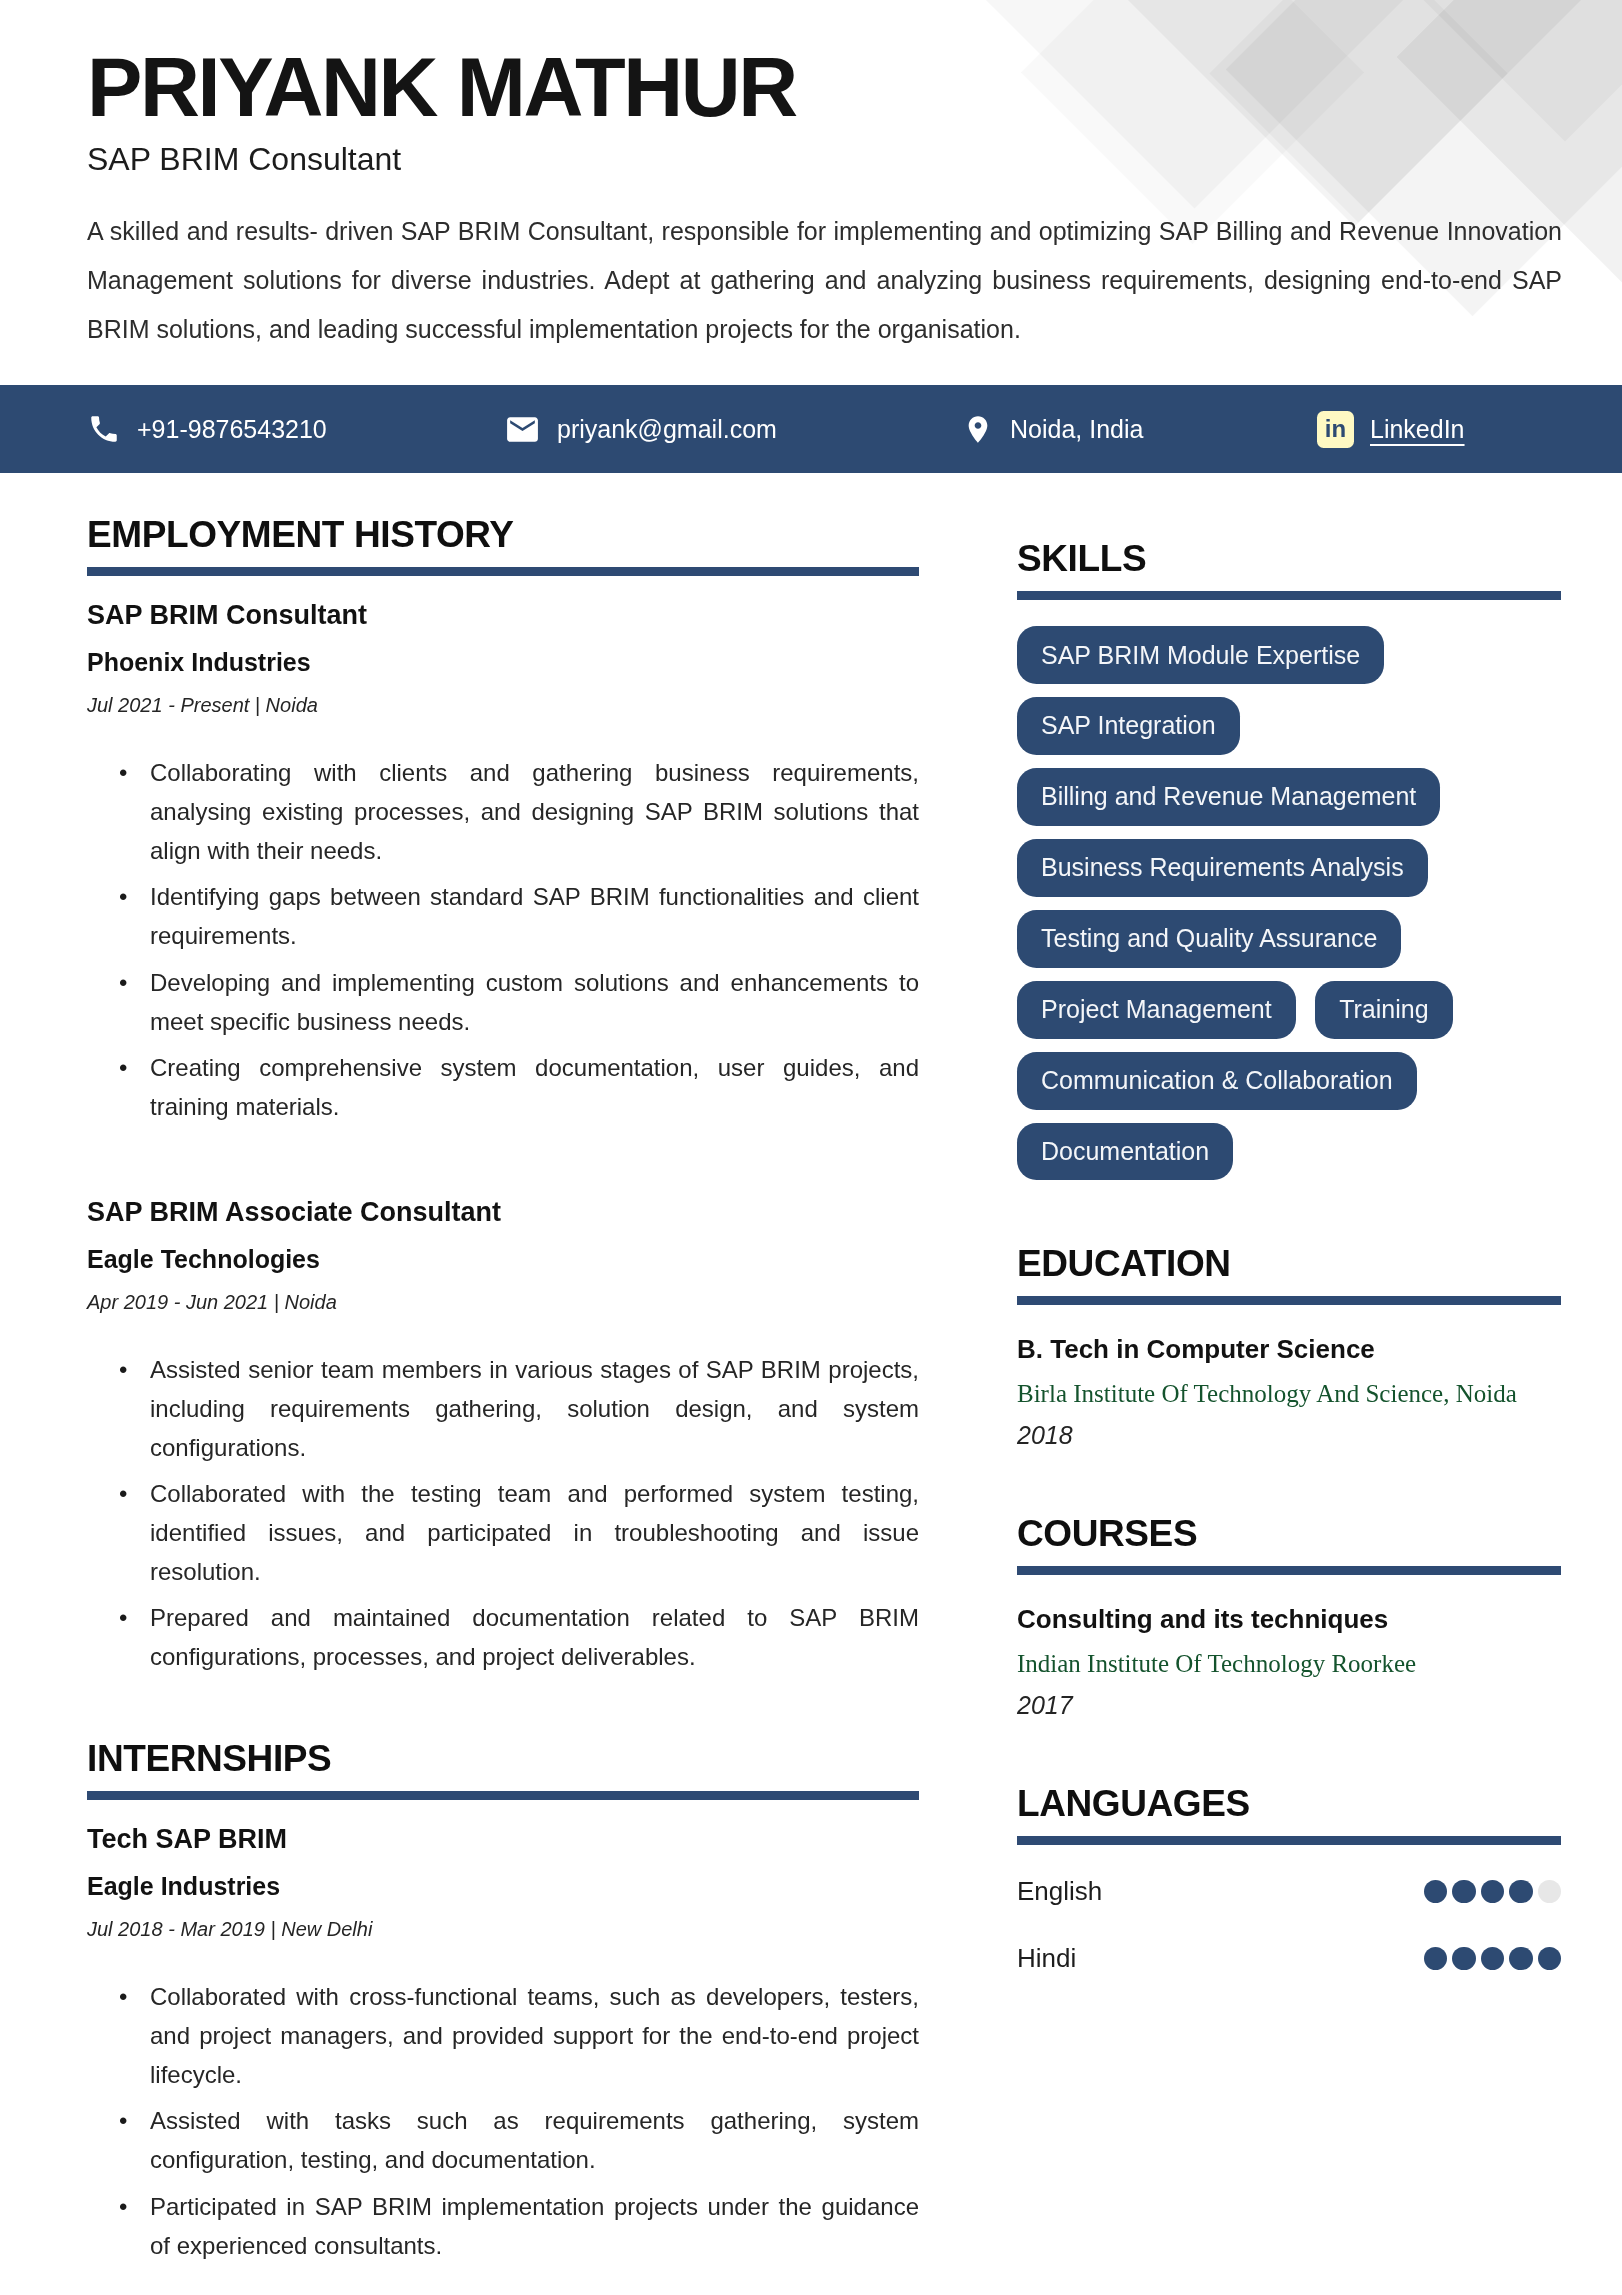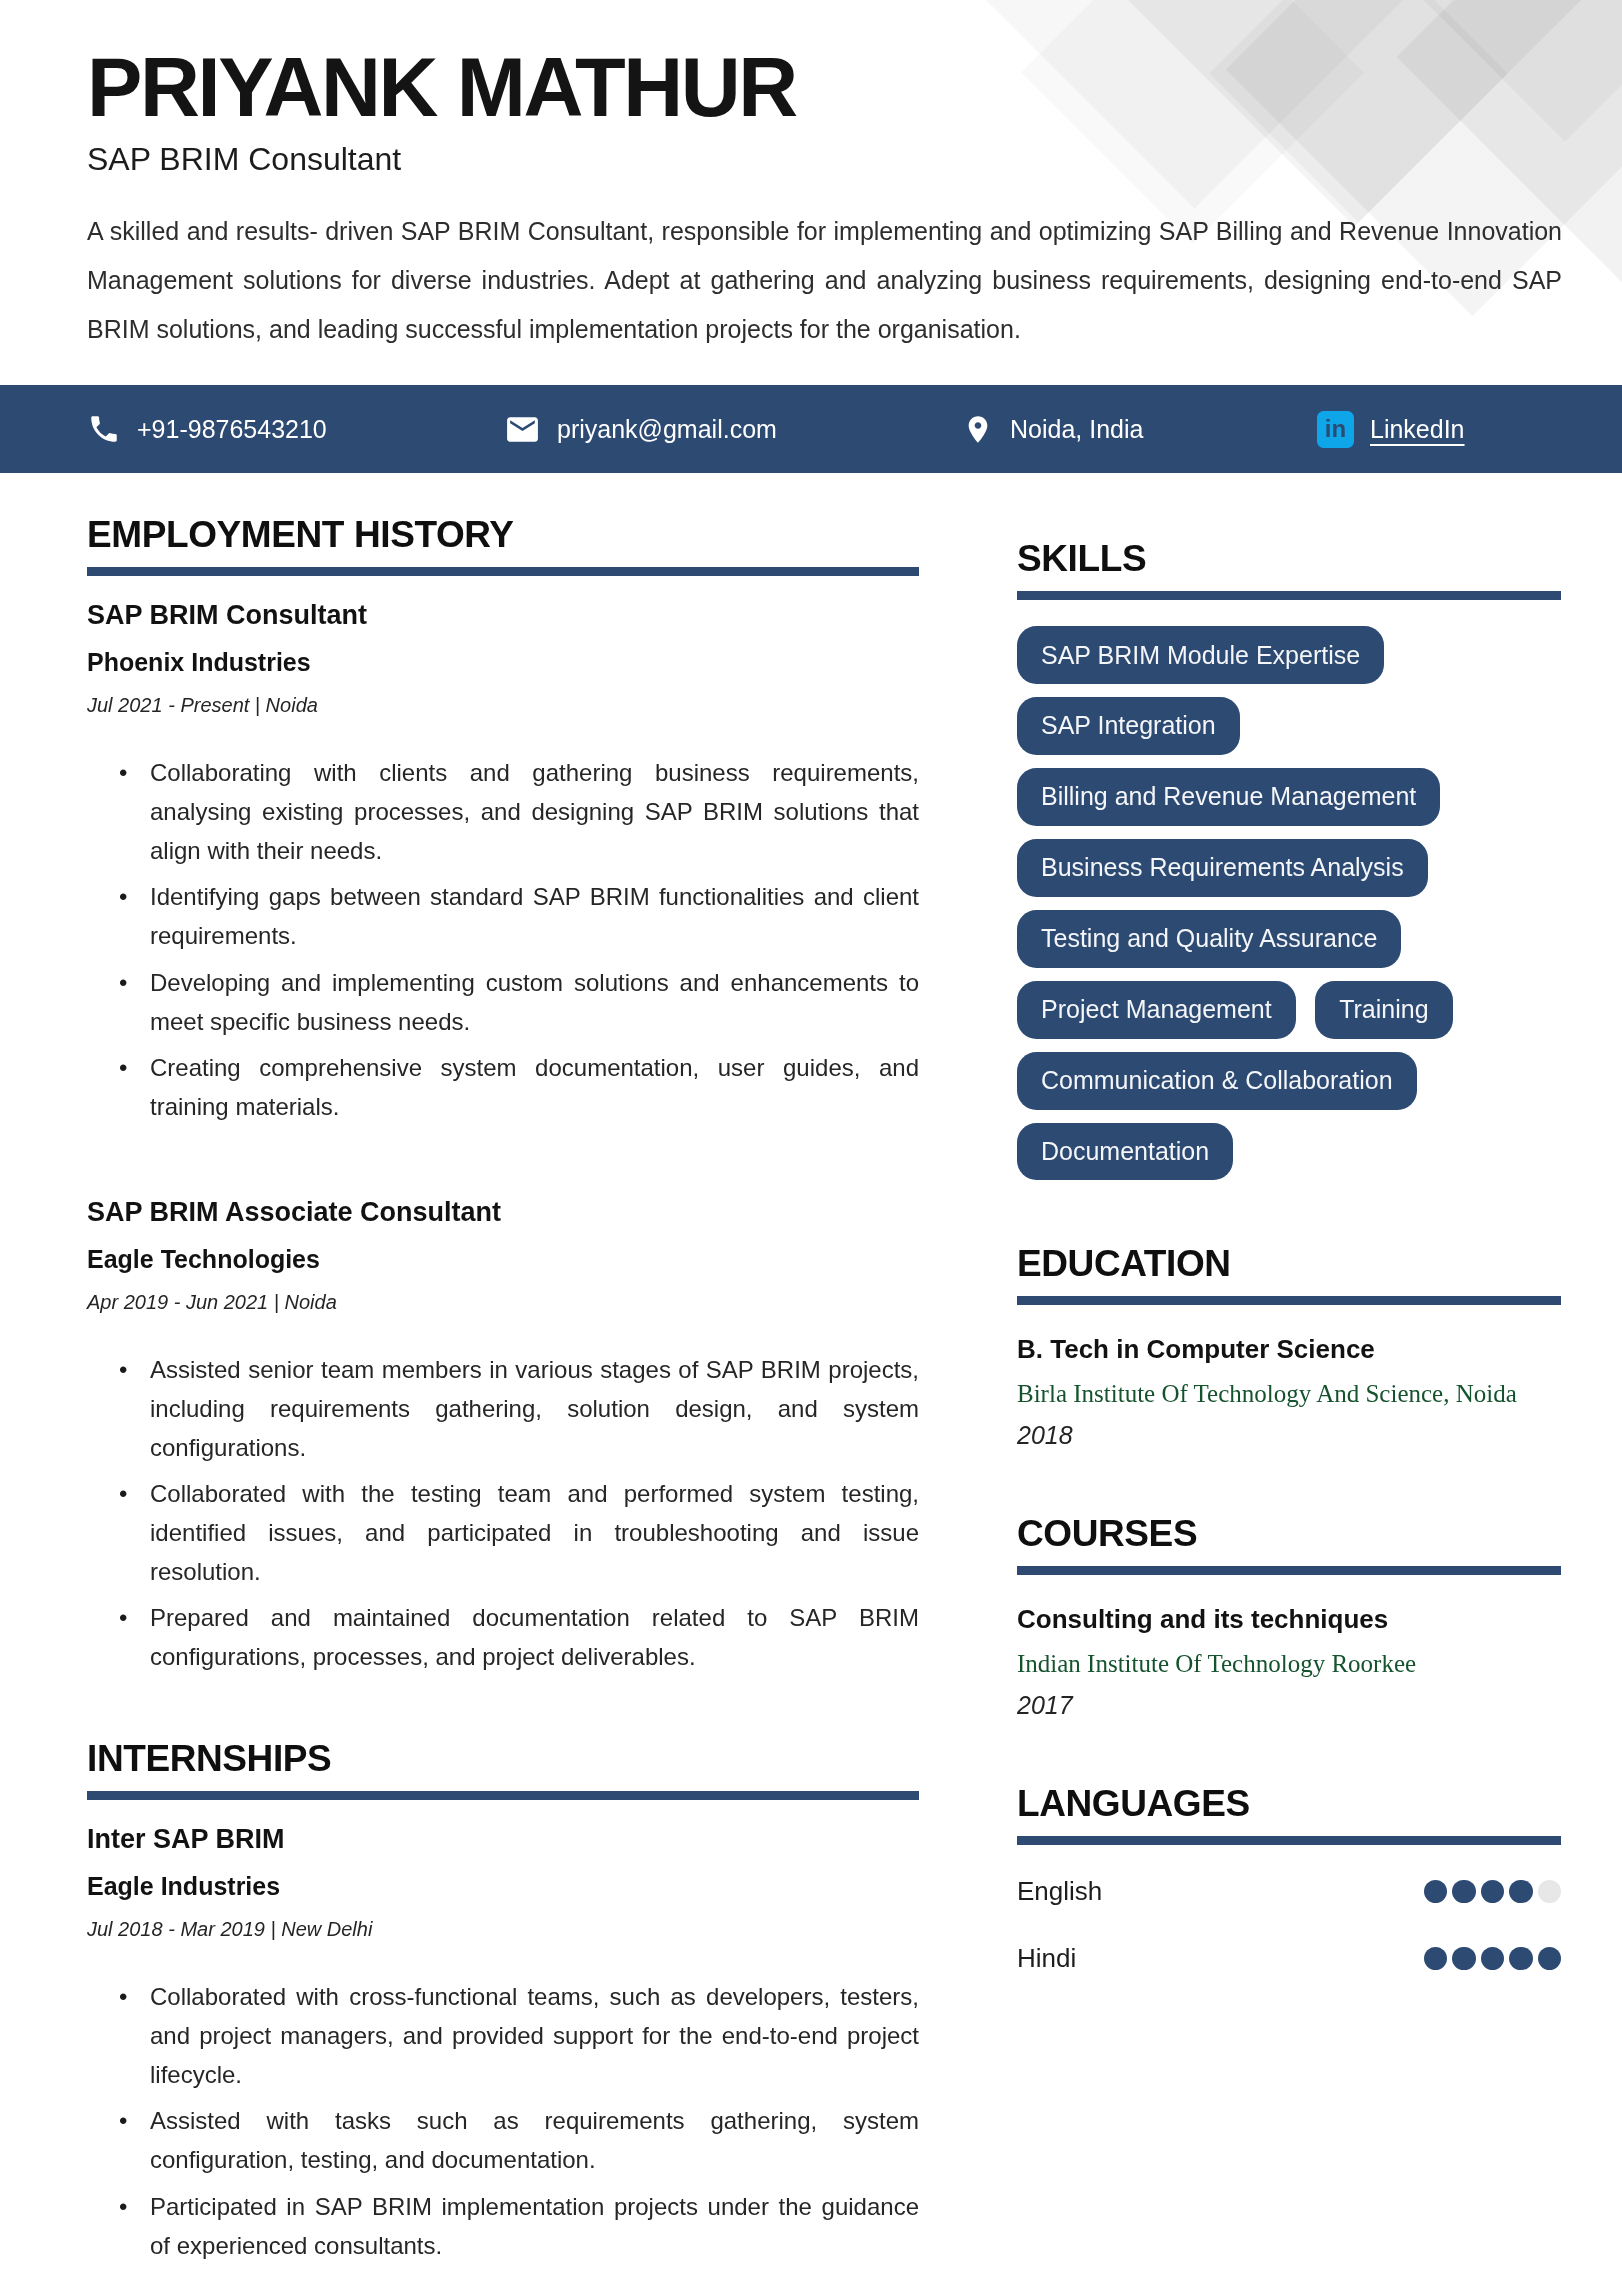--- a/index.html
+++ b/index.html
@@ -32,21 +32,21 @@
     margin-top:31px; height:88px; background:#2d4a72; display:flex; align-items:center;
     padding:0 61px 0 87px; color:#ffffff;
   }
   .contact-item { display:flex; align-items:center; gap:16px; font-size:25px; }
   .ci-phone    { width:417px; }
   .ci-email    { width:458px; }
   .ci-location { width:355px; }
   .ci-linkedin { flex:1; }
   .contact-item svg { flex:0 0 auto; }
   .linkedin-badge {
-    width:37px; height:37px; background:#0ea5e9; border-radius:6.5px; color:#2d4a72;
+    width:37px; height:37px; background:#fef9c3; border-radius:6.5px; color:#2d4a72;
     font-weight:bold; font-size:24px; display:flex; align-items:center; justify-content:center;
   }
   .linkedin-link { color:#ffffff; text-decoration:underline; text-underline-offset:5.7px; text-decoration-thickness:1.6px; cursor:pointer; }
 
   
   .columns { display:flex; gap:98px; padding:41px 61px 0 87px; }
   .col-left  { width:832px; }
   .col-right { width:544px; }
 
   .sec-heading { font-size:37px; font-weight:bold; letter-spacing:-0.4px; color:#0f0f0f; margin:0; }
@@ -163,21 +163,21 @@
             <li>Prepared and maintained documentation related to SAP BRIM configurations, processes, and project deliverables.</li>
           </ul>
         </div>
       </div>
 
       <div class="section-left">
         <h2 class="sec-heading">INTERNSHIPS</h2>
         <div class="sec-rule"></div>
 
         <div class="job">
-          <div class="job-title">Inter SAP BRIM</div>
+          <div class="job-title">Tech SAP BRIM</div>
           <div class="job-company">Eagle Industries</div>
           <div class="job-dates">Jul 2018 - Mar 2019 | New Delhi</div>
           <ul class="bullets">
             <li>Collaborated with cross-functional teams, such as developers, testers, and project managers, and provided support for the end-to-end project lifecycle.</li>
             <li>Assisted with tasks such as requirements gathering, system configuration, testing, and documentation.</li>
             <li>Participated in SAP BRIM implementation projects under the guidance of experienced consultants.</li>
           </ul>
         </div>
       </div>
 

